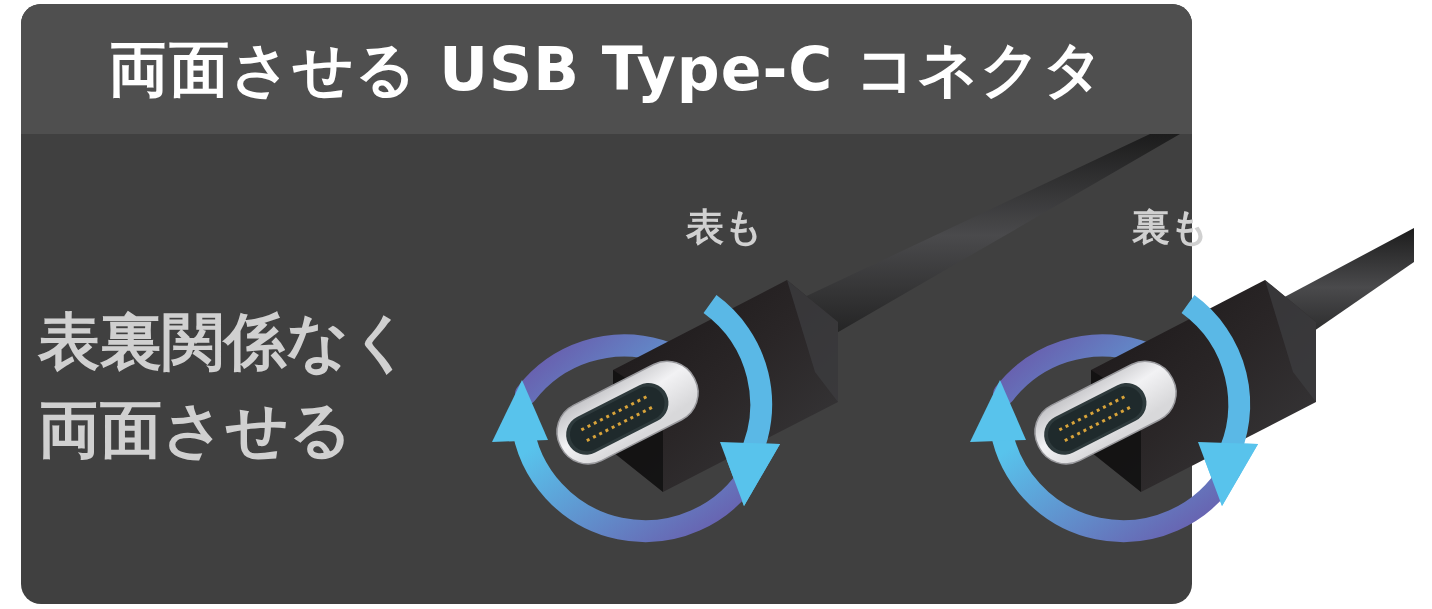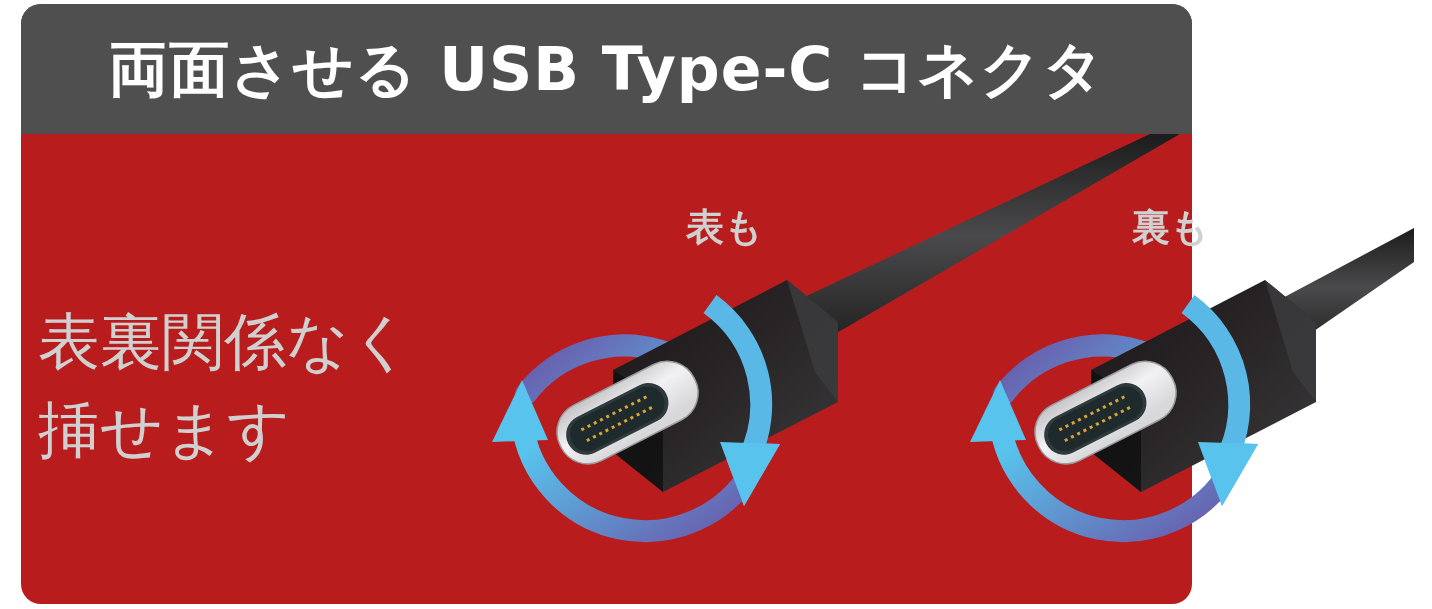--- a/index.html
+++ b/index.html
@@ -1,25 +1,25 @@
 <!DOCTYPE html>
 <html><head>
 <meta charset="utf-8">
 <style>
   html, body { margin:0; padding:0; background:#ffffff; }
   body { width:1432px; height:609px; position:relative; overflow:hidden;
          font-family:"DejaVu Sans","Liberation Sans",sans-serif; }
   .panel { position:absolute; left:21px; top:4px; width:1171px; height:600px;
-           background:#b91c1c; border-radius:20px; overflow:hidden; }
+           background:#404040; border-radius:20px; overflow:hidden; }
   .header { position:absolute; left:0; top:0; width:100%; height:130px; background:#4f4f4f; }
   .title { position:absolute; left:0; top:0; width:100%; height:130px; line-height:130px;
            text-align:center; color:#ffffff; font-weight:bold; font-size:60px; letter-spacing:1px;
            font-family:"DejaVu Sans",sans-serif; }
   .art { position:absolute; left:0; top:0; }
-  .headline { position:absolute; left:38px; top:298px; color:#d0d0d0; font-weight:normal;
+  .headline { position:absolute; left:38px; top:298px; color:#d0d0d0; font-weight:bold;
               font-size:62px; line-height:88px; font-family:"DejaVu Sans",sans-serif; }
   .headline div { white-space:nowrap; }
   .label { position:absolute; color:#d0d0d0; font-weight:bold; font-size:38px;
            font-family:"DejaVu Sans",sans-serif; white-space:nowrap; }
 </style>
 </head>
 <body>
 
 <div class="panel">
   <div class="header"></div>
@@ -128,17 +128,17 @@
     <use href="#connector"></use>
   </g>
   <g transform="translate(1118,402)">
     <path d="M 70,-98 A 124 124 0 0 1 108,58" fill="none" stroke="#5ab8e6" stroke-width="22" stroke-linecap="butt"></path>
     <polygon points="80,40 140,42 104,104" fill="#58c3ec"></polygon>
   </g>
 </svg>
 
 <div class="headline">
   <div>表裏関係なく</div>
-  <div>挿せます</div>
+  <div>両面させる</div>
 </div>
 
 <div class="label" style="left:686px; top:202px;">表も</div>
 <div class="label" style="left:1132px; top:202px;">裏も</div>
 
 </body></html>

